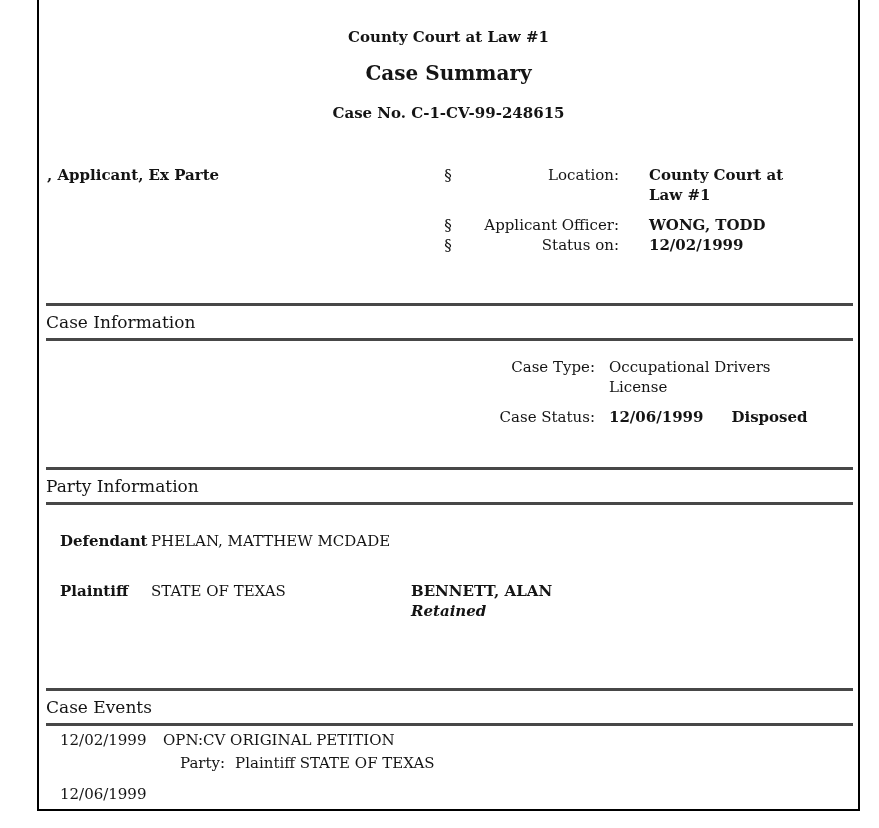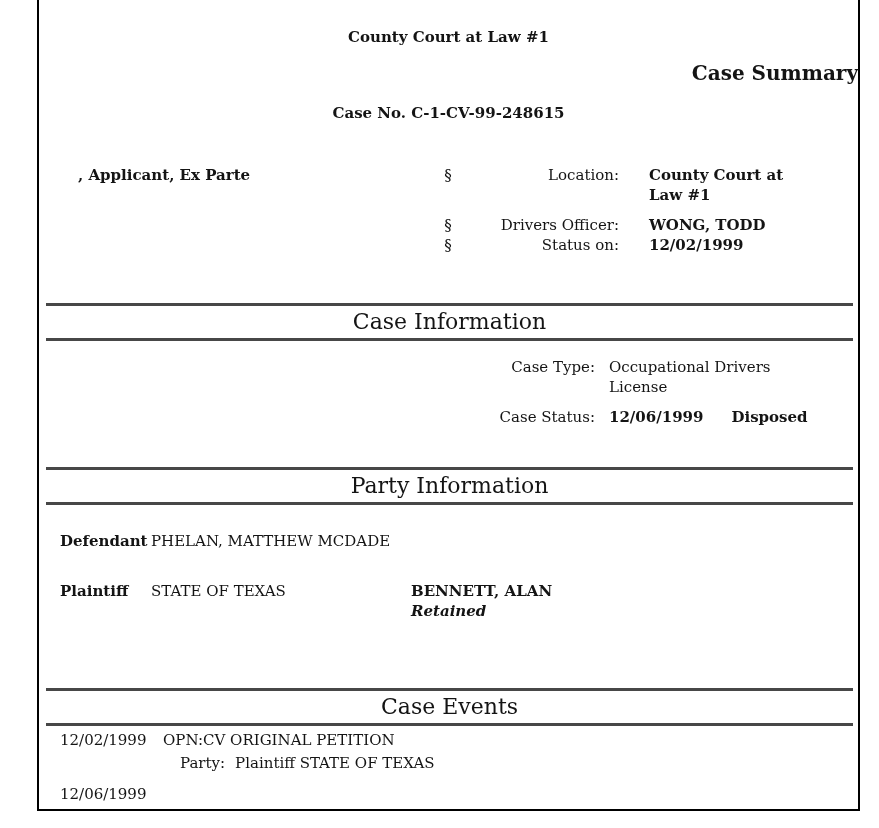--- a/index.html
+++ b/index.html
@@ -11,37 +11,37 @@
   .page {
     position:absolute; left:37px; top:0; width:823px; height:811px;
     border:2px solid #000; border-top:0; box-sizing:border-box; background:#fff;
   }
   .blk { position:absolute; left:0; right:0; }
   .bold { font-weight:bold; }
   .italic { font-style:italic; }
 
   
   .t-court   { top:27px;  text-align:center; font-weight:bold; font-size:15px; }
-  .t-summary { top:61px;  text-align:right; font-weight:bold; font-size:20px; line-height:24px; }
+  .t-summary { top:61px;  text-align:center; font-weight:bold; font-size:20px; line-height:24px; }
   .t-caseno  { top:103px; text-align:center; font-weight:bold; font-size:15px; }
 
   
   .blk-caption { top:165px; }
   .cap-row { display:grid; grid-template-columns:390px 38px 152px 1fr; }
   .cap-row-1 { margin-bottom:10px; }
-  .cap-left  { padding-left:39px; font-weight:bold; }
+  .cap-left  { padding-left:8px; font-weight:bold; }
   .cap-sym   { text-align:center; }
   .cap-label { text-align:right; }
   .cap-value { font-weight:bold; padding-left:30px; }
   .val-narrow { max-width:150px; }
 
   
   .sec-hdr { position:absolute; left:7px; right:5px; }
   .rule { height:3px; background:#474747; }
-  .sec-title { text-align:center; font-size:22px; padding:6px 0; line-height:20px; }
+  .sec-title { font-size:17px; padding:6px 0; line-height:20px; }
   .hdr-ci { top:303px; }
   .hdr-pi { top:467px; }
   .hdr-ce { top:688px; }
 
   
   .blk-ci { top:357px; }
   .ci-row { display:grid; grid-template-columns:556px 1fr; }
   .ci-row-1 { margin-bottom:10px; }
   .ci-label { text-align:right;padding-left:36px; }
   .ci-value { padding-left:14px; }
@@ -76,21 +76,21 @@
         <div class="cap-left">, Applicant, Ex Parte</div>
         <div class="cap-sym">§</div>
         <div class="cap-label">Location:</div>
         <div>
             <div class="cap-value val-narrow">County Court at Law #1</div>
           </div>
       </div>
       <div class="cap-row">
         <div class="cap-left"></div>
         <div class="cap-sym">§</div>
-        <div class="cap-label">Drivers Officer:</div>
+        <div class="cap-label">Applicant Officer:</div>
         <div class="cap-value">WONG, TODD</div>
       </div>
       <div class="cap-row">
         <div class="cap-left"></div>
         <div class="cap-sym">§</div>
         <div class="cap-label">Status on:</div>
         <div class="cap-value">12/02/1999</div>
       </div>
     </div>
 

